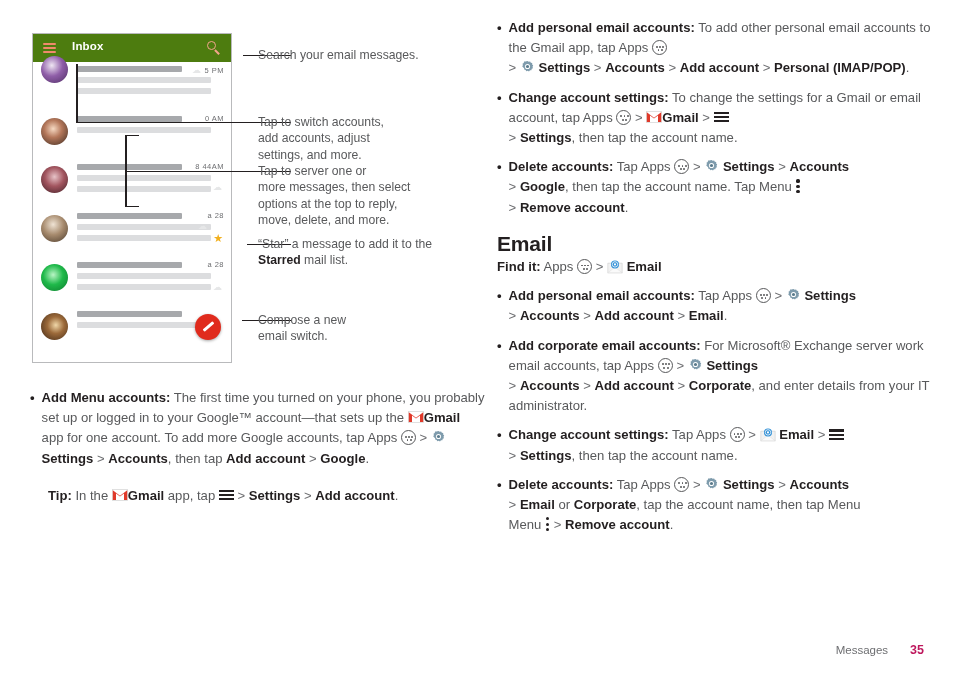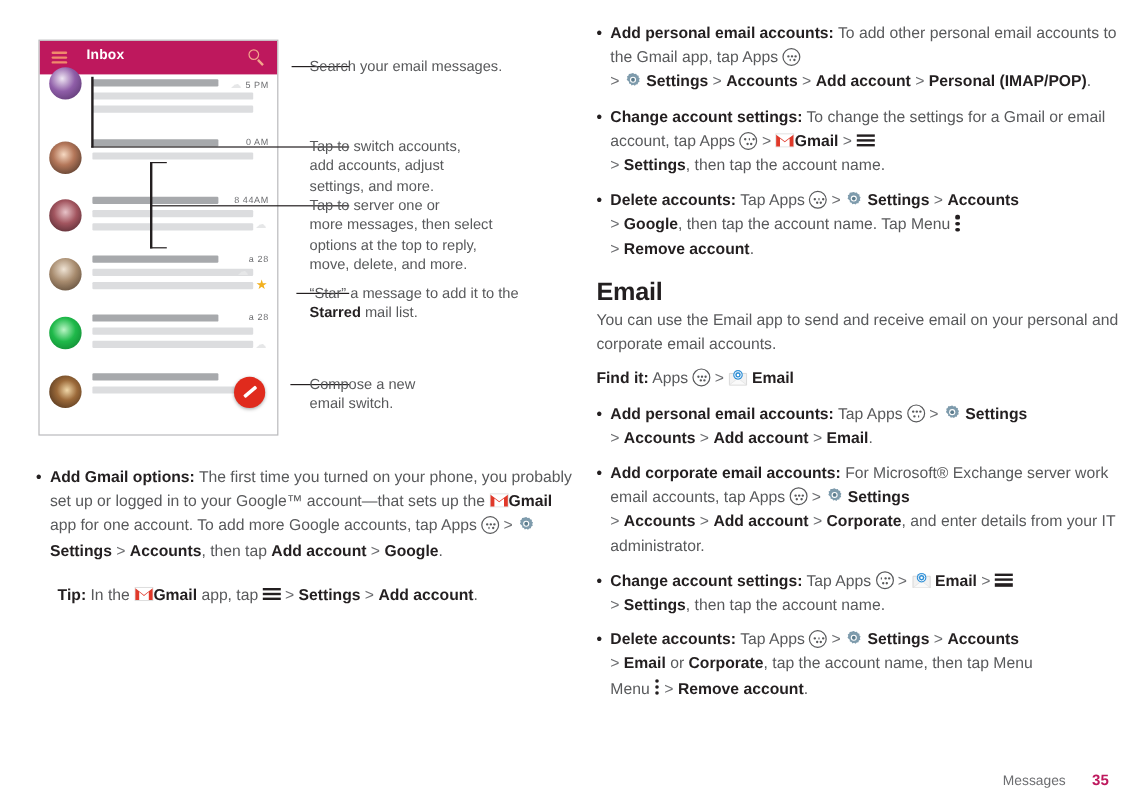--- a/index.html
+++ b/index.html
@@ -26,21 +26,21 @@
 
   
   .phone {
     position:absolute; left:2px; top:15px;
     width:200px; height:330px;
     background:#ffffff;
     border:1px solid #b9babc;
     overflow:hidden;
   }
   .phone-header {
-    height:28px; background:#be185d; position:relative;
+    height:28px; background:#4d7c0f; position:relative;
     display:flex; align-items:center;padding-left:28px;
   }
   .hamburger-icon {
     position:absolute; left:10px; top:9px; width:13px; height:10px;
   }
   .hamburger-icon i {
     display:block; height:2px; background:#f08a6c; margin-bottom:2px; border-radius:1px;
   }
   .inbox-title {
     position:absolute; left:39px; top:6px;
@@ -269,21 +269,21 @@
     <div class="callout" style="left:228px; top:294px;">
       <span>Compose a new</span><br>
       <span>email switch.</span>
     </div>
 
     <div class="left-body">
 
       <div class="bullet-row">
         <div class="bullet-dot">•</div>
         <div class="bullet-body">
-          <span class="b">Add Gmail options:</span><span> The first time you turned on your phone, you probably set up or logged in to your Google™ account—that sets up the </span><span class="ic ic-gmail"><svg viewBox="0 0 20 15">
+          <span class="b">Add Menu accounts:</span><span> The first time you turned on your phone, you probably set up or logged in to your Google™ account—that sets up the </span><span class="ic ic-gmail"><svg viewBox="0 0 20 15">
                 <rect x="0.6" y="0.6" width="18.8" height="13.8" fill="#fff" stroke="#d9d9d9" stroke-width="1"></rect>
                 <polygon points="1,1.5 1,13.8 5,13.8 5,5.5 10,9.5 15,5.5 15,13.8 19,13.8 19,1.5 10,8.5" fill="#e0392a"></polygon>
               </svg></span><span class="b">Gmail</span><span> app for one account. To add more Google accounts, tap Apps </span><span class="ic ic-apps"><span class="d" style="left:3px;top:4.5px"></span><span class="d" style="left:6.2px;top:4.5px"></span><span class="d" style="left:9.4px;top:4.5px"></span><span class="d" style="left:4.6px;top:8px"></span><span class="d" style="left:7.8px;top:8px"></span></span><span class="gt"> &gt; </span><span class="ic ic-gear"><svg viewBox="0 0 20 20">
                 <path d="M10 1.2l1.6 1.1 1.9-.4.9 1.7 1.9.5-.1 1.9 1.4 1.3-.9 1.7.6 1.9-1.7.9-.4 1.9-1.9.1-1.3 1.4-1.7-.9-1.9.6-.9-1.7-1.9-.4-.1-1.9L3 8.5l.9-1.7L3.3 4.9 5 4l.4-1.9 1.9-.1z" fill="#7e9bac"></path>
                 <circle cx="10" cy="8.6" r="3.4" fill="#fff"></circle>
                 <circle cx="10" cy="8.6" r="2.1" fill="#5b7b8c"></circle>
               </svg></span> <span class="b">Settings</span><span class="gt"> &gt; </span><span class="b">Accounts</span><span>, then tap </span><span class="b">Add account</span><span class="gt"> &gt; </span><span class="b">Google</span><span>.</span>
         </div>
       </div>
 
@@ -325,21 +325,20 @@
       <div class="bullet-body">
         <span class="b">Delete accounts:</span><span> Tap Apps </span><span class="ic ic-apps"><span class="d" style="left:3px;top:4.5px"></span><span class="d" style="left:6.2px;top:4.5px"></span><span class="d" style="left:9.4px;top:4.5px"></span><span class="d" style="left:4.6px;top:8px"></span><span class="d" style="left:7.8px;top:8px"></span></span><span class="gt"> &gt; </span><span class="ic ic-gear"><svg viewBox="0 0 20 20">
               <path d="M10 1.2l1.6 1.1 1.9-.4.9 1.7 1.9.5-.1 1.9 1.4 1.3-.9 1.7.6 1.9-1.7.9-.4 1.9-1.9.1-1.3 1.4-1.7-.9-1.9.6-.9-1.7-1.9-.4-.1-1.9L3 8.5l.9-1.7L3.3 4.9 5 4l.4-1.9 1.9-.1z" fill="#7e9bac"></path>
               <circle cx="10" cy="8.6" r="3.4" fill="#fff"></circle>
               <circle cx="10" cy="8.6" r="2.1" fill="#5b7b8c"></circle>
             </svg></span> <span class="b">Settings</span><span class="gt"> &gt; </span><span class="b">Accounts</span><br><span class="gt"> &gt;  </span><span class="b">Google</span><span>, then tap the account name. Tap Menu </span><span class="ic ic-dots"><i></i><i></i><i></i></span><br><span class="gt"> &gt; </span><span class="b">Remove account</span><span>.</span>
       </div>
     </div>
 
     <h2 class="section">Email</h2>
-    <p class="intro">You can use the Email app to send and receive email on your personal and corporate email accounts.</p>
 
     <div class="finditline">
       <span class="b">Find it:</span><span> Apps </span><span class="ic ic-apps"><span class="d" style="left:3px;top:4.5px"></span><span class="d" style="left:6.2px;top:4.5px"></span><span class="d" style="left:9.4px;top:4.5px"></span><span class="d" style="left:4.6px;top:8px"></span><span class="d" style="left:7.8px;top:8px"></span></span><span class="gt"> &gt; </span><span class="ic ic-email"><svg viewBox="0 0 20 17">
             <polygon points="1,4 19,4 19,16 1,16" fill="#f2f2f2" stroke="#cfcfcf" stroke-width="0.8"></polygon>
             <polygon points="1,16 10,9 19,16" fill="#fafafa" stroke="#dcdcdc" stroke-width="0.6"></polygon>
             <circle cx="10" cy="5.5" r="5" fill="#2f8fd6"></circle>
             <circle cx="10" cy="5.5" r="3.4" fill="none" stroke="#fff" stroke-width="1"></circle>
             <circle cx="10" cy="5.5" r="1.3" fill="#fff"></circle>
           </svg></span> <span class="b">Email</span>
     </div>

